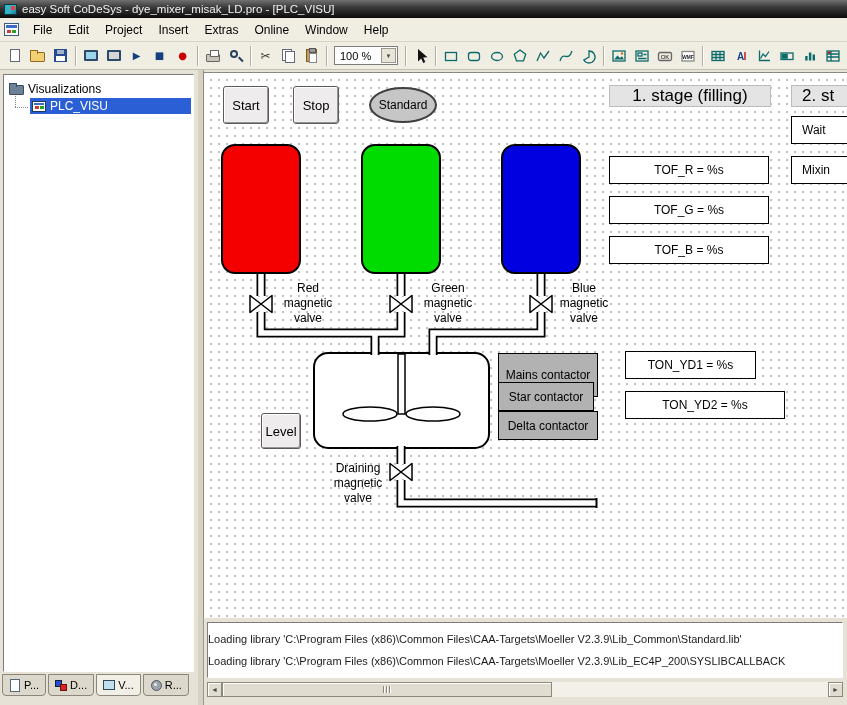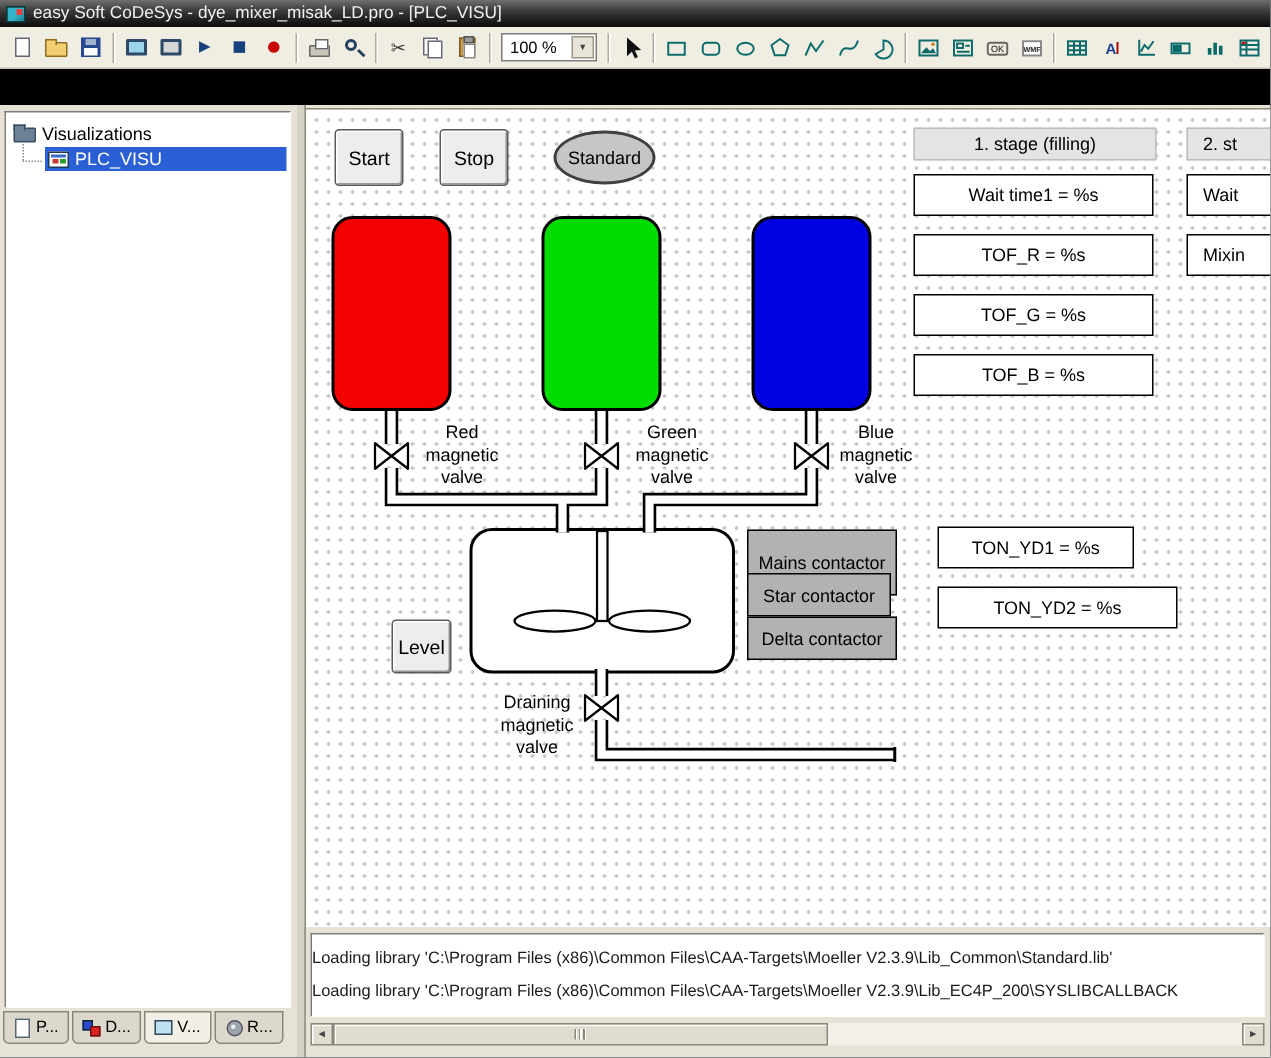--- a/index.html
+++ b/index.html
@@ -82,21 +82,21 @@
 #main-bg{position:absolute;left:203px;top:70px;width:644px;height:635px;background:#e6e2d5;border-left:1px solid #9a968a}
 #canvas{position:absolute;left:203px;top:72px;width:644px;height:546px;background:#fff;background-image:radial-gradient(#c2c2c2 1px,transparent 1.2px);background-size:8px 8px;background-position:3px 3px;overflow:hidden;border-left:1px solid #8c887c;border-top:1px solid #8c887c}
 #pipes-svg{position:absolute;left:0;top:0}
 .v-btn{position:absolute;background:#eeecec;border:1px solid #5a5a5a;border-radius:3px;box-shadow:inset 1px 1px 0 #fff,inset -1px -1px 0 #969696;display:flex;align-items:center;justify-content:center;font-size:13px}
 .v-ellipse{position:absolute;background:#c6c6c6;border:2px solid #404040;border-radius:50%;display:flex;align-items:center;justify-content:center;font-size:12px}
 .tank{position:absolute;width:80px;height:130px;border:2px solid #000;border-radius:14px}
 .vlabel{position:absolute;font-size:12px;line-height:15px;text-align:center}
 .vlabel span{display:block}
 .vbox{position:absolute;background:#fff;border:1.5px solid #000;display:flex;align-items:center;justify-content:center;font-size:12px;white-space:nowrap}
 .vbox.left{justify-content:flex-start;padding-left:10px}
-.vhead{position:absolute;background:#e4e4e4;border:1px solid #bcbcbc;display:flex;align-items:center;justify-content:center;font-size:12px;white-space:nowrap}
+.vhead{position:absolute;background:#e4e4e4;border:1px solid #bcbcbc;display:flex;align-items:center;justify-content:center;font-size:17px;white-space:nowrap}
 .vhead.left{justify-content:flex-start;padding-left:10px}
 .vgray{position:absolute;background:#b2b2b2;border:1px solid #000;display:flex;align-items:center;justify-content:center;font-size:12px;white-space:nowrap}
 
 
 #msgbox{position:absolute;left:207px;top:622px;width:636px;height:56px;background:#fff;border:1px solid;border-color:#7c7c7c #fff #fff #7c7c7c;padding:5px 0;overflow:hidden}
 .msg-line{font-size:11px;line-height:22px;white-space:nowrap;color:#1a1a1a}
 #hscroll{position:absolute;left:207px;top:682px;width:636px;height:15px;background:#f2f0e8;display:flex}
 .sb-btn{width:15px;height:15px;background:#e0dccf;border:1px solid #8c887c;box-shadow:inset 1px 1px 0 #fff;display:flex;align-items:center;justify-content:center;font-size:7px;color:#444;flex:none}
 .sb-track{flex:1;position:relative}
 .sb-thumb{position:absolute;left:0;top:0;width:330px;height:15px;background:#e0dccf;border:1px solid #8c887c;box-shadow:inset 1px 1px 0 #fff;display:flex;align-items:center;justify-content:center}
@@ -105,20 +105,31 @@
 </head>
 <body>
 
 <div id="app">
 
   <div id="titlebar">
     <span class="app-icon"></span>
     <span id="title-text">easy Soft CoDeSys - dye_mixer_misak_LD.pro - [PLC_VISU]</span>
   </div>
 
+  <div id="menubar">
+    <span class="mdi-icon"></span>
+    <span class="menu-item">File</span>
+    <span class="menu-item">Edit</span>
+    <span class="menu-item">Project</span>
+    <span class="menu-item">Insert</span>
+    <span class="menu-item">Extras</span>
+    <span class="menu-item">Online</span>
+    <span class="menu-item">Window</span>
+    <span class="menu-item">Help</span>
+  </div>
 
   <div id="toolbar">
     <div class="tb">
         <span class="ic-page"></span>
       </div>
     <div class="tb">
         <span class="ic-folder"></span>
       </div>
     <div class="tb">
         <span class="ic-floppy"></span>
@@ -357,21 +368,20 @@
     <div class="v-ellipse" style="left:165px;top:14px;width:68px;height:36px">Standard</div>
     <div class="v-btn" style="left:57px;top:340px;width:40px;height:36px">Level</div>
 
     <div class="vgray" style="left:294px;top:280px;width:100px;height:44px">Mains contactor</div>
     <div class="vgray" style="left:294px;top:309px;width:96px;height:29px">Star contactor</div>
     <div class="vgray" style="left:294px;top:338px;width:100px;height:29px">Delta contactor</div>
 
     <div class="vhead" style="left:405px;top:12px;width:162px;height:22px">1. stage (filling)</div>
     <div class="vhead left" style="left:587px;top:12px;width:160px;height:22px">2. st</div>
 
-    <div class="vbox" style="left:405px;top:43px;width:160px;height:28px">Wait time1 = %s</div>
     <div class="vbox" style="left:405px;top:83px;width:160px;height:28px">TOF_R = %s</div>
     <div class="vbox" style="left:405px;top:123px;width:160px;height:28px">TOF_G = %s</div>
     <div class="vbox" style="left:405px;top:163px;width:160px;height:28px">TOF_B = %s</div>
 
     <div class="vbox left" style="left:587px;top:43px;width:160px;height:28px">Wait</div>
     <div class="vbox left" style="left:587px;top:83px;width:160px;height:28px">Mixin</div>
 
     <div class="vbox" style="left:421px;top:278px;width:131px;height:28px">TON_YD1 = %s</div>
     <div class="vbox" style="left:421px;top:318px;width:160px;height:28px">TON_YD2 = %s</div>
   </div>

